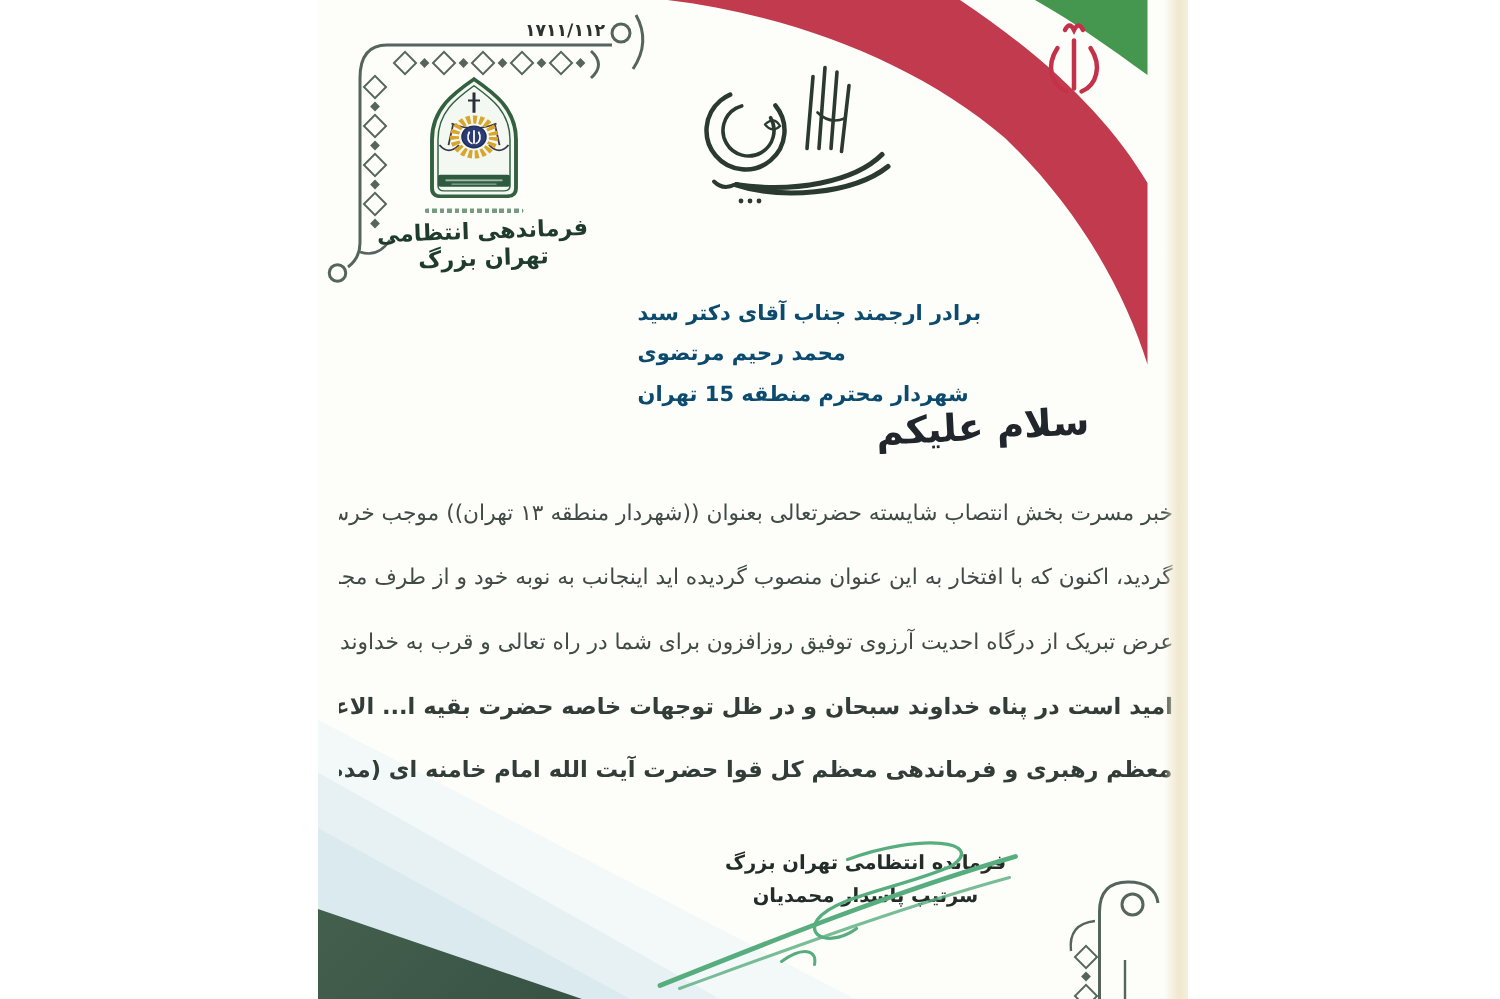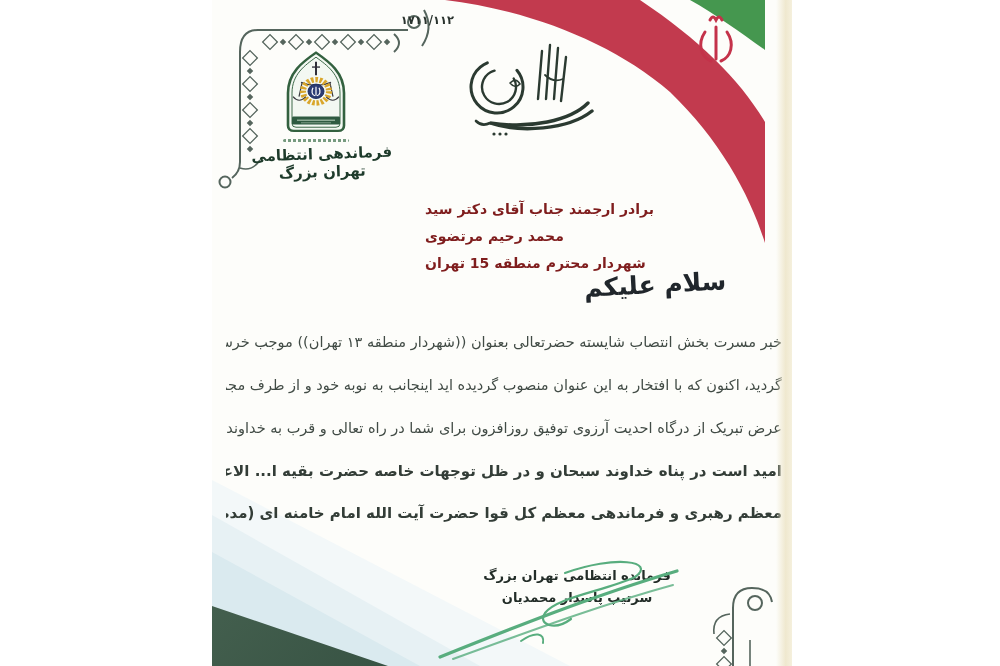--- a/index.html
+++ b/index.html
@@ -3,28 +3,28 @@
 <meta charset="utf-8">
 <style>
   html,body{margin:0;padding:0;background:#ffffff;}
   .canvas{position:relative;width:1000px;height:666px;background:#ffffff;overflow:hidden;
           font-family:"DejaVu Sans",sans-serif;}
   .page{position:absolute;left:212px;top:0;width:580px;height:666px;background:#fdfdfa;}
   .edge-right{position:absolute;left:776px;top:0;width:16px;height:666px;
               background:linear-gradient(to right,rgba(240,234,210,0),#efe8cf 60%,#f5f0dd);}
   svg{display:block;}
   .abs{position:absolute;}
-  .ref-number{left:350px;top:13px;width:60px;text-align:right;font-size:11.5px;font-weight:bold;
-              color:#2a332e;letter-spacing:.5px;margin-left:44px;}
+  .ref-number{left:350px;top:13px;width:60px;font-size:11.5px;font-weight:bold;
+              color:#2a332e;letter-spacing:.5px;}
   .org-calligraphy{left:238px;top:145px;width:168px;text-align:center;font-size:15px;font-weight:bold;
                    color:#1e3b2b;transform:rotate(-2deg);direction:rtl;}
   .motto-squiggle{left:283px;top:139px;width:66px;height:3px;border-radius:2px;opacity:.75;
                   background:repeating-linear-gradient(90deg,#4a7a57 0 3px,transparent 3px 5px);}
   .recipient{left:425px;top:196px;width:262px;direction:rtl;text-align:left;
-             font-size:14px;font-weight:bold;color:#7f1d1d;line-height:27px;}
+             font-size:14px;font-weight:bold;color:#0c4a6e;line-height:27px;}
   .salutation{left:584px;top:270px;font-size:25px;font-weight:bold;color:#20262b;
               transform:rotate(-3deg);direction:rtl;}
   .body-text{left:226px;top:321px;width:556px;direction:rtl;color:#414b45;font-size:14.5px;}
   .body-line{height:43px;line-height:43px;text-align:justify;text-align-last:justify;
              white-space:nowrap;overflow:hidden;}
   .body-line.bold{font-weight:bold;color:#333d37;height:42px;line-height:42px;font-size:15px;}
   .sig-block{left:463px;top:565px;width:228px;text-align:center;direction:rtl;
              font-size:13px;font-weight:bold;color:#232d28;line-height:22px;}
   .wedge{left:212px;top:470px;width:372px;height:196px;}
   .wedge div{position:absolute;left:0;top:0;width:100%;height:100%;}

